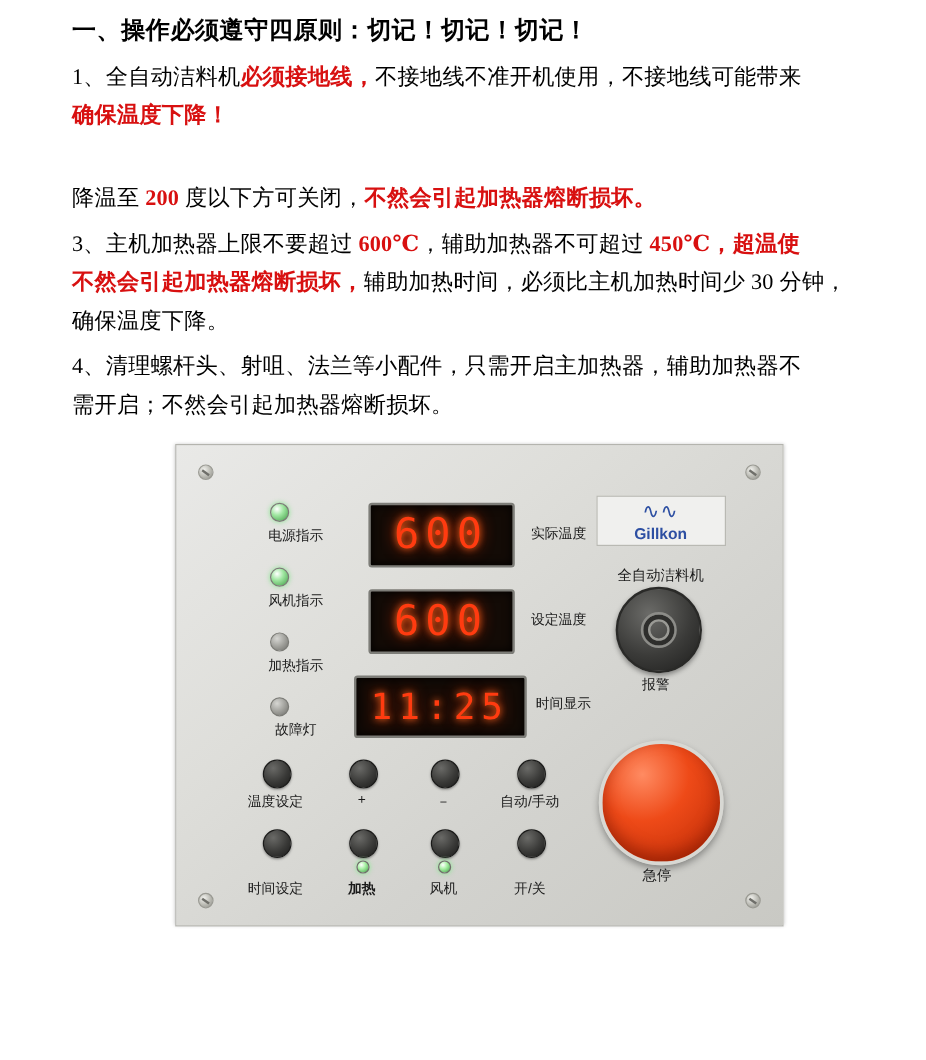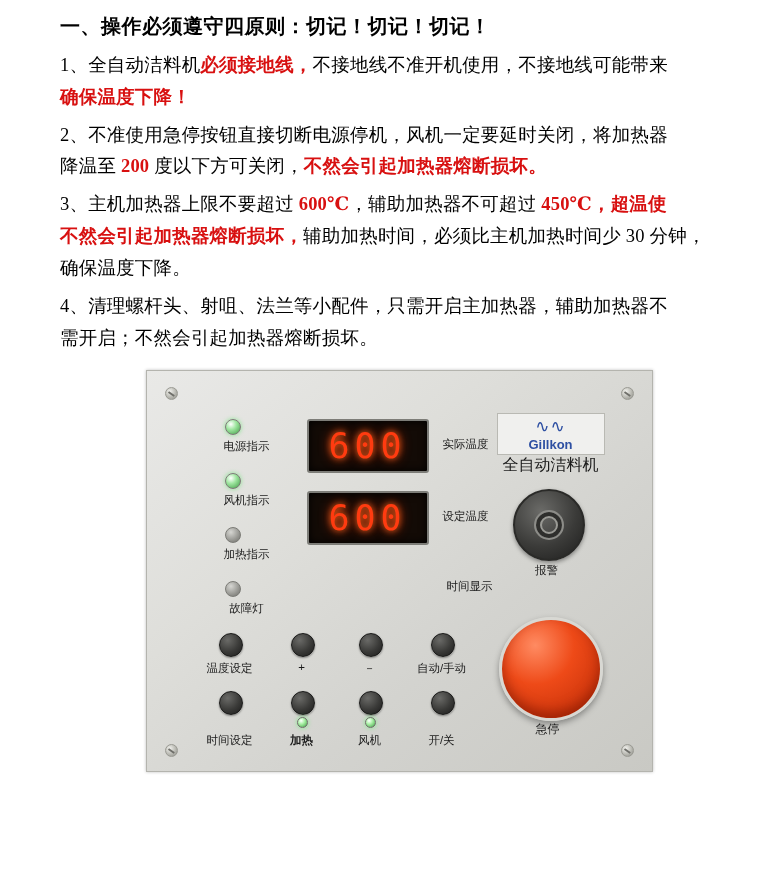--- a/index.html
+++ b/index.html
@@ -172,23 +172,23 @@
     letter-spacing: 1px;
     line-height: 1.1;
   }
   .brand-name {
     font-family: "Liberation Sans", sans-serif;
     font-size: 13px;
     color: #2d4fa2;
     font-weight: bold;
   }
   .brand-sub {
-    margin-top: 0;
-    font-family: "Liberation Sans", sans-serif;
-    font-size: 16px;
+    margin-top: 16px;
+    font-family: "Liberation Sans", sans-serif;
+    font-size: 12px;
     color: #1a1a1a;
   }
 
   
   .buzzer {
     position: absolute;
     left: 366px;
     top: 118px;
     width: 68px;
     height: 68px;
@@ -285,21 +285,21 @@
   <div class="content">
 
     <h2 class="section-heading">一、操作必须遵守四原则：切记！切记！切记！</h2>
 
     <p class="para">
       <span>1、全自动洁料机</span><span class="red">必须接地线，</span><span>不接地线不准开机使用，不接地线可能带来</span><br>
       <span class="red">确保温度下降！</span>
     </p>
 
     <p class="para">
-      <span>2、不准使用急停按钮直接切断电源停机，风机一定要延时关闭，将加热器</span><br>
+      <br>
       <span>降温至 </span><span class="red">200 </span><span>度以下方</span><span>可关闭，</span><span class="red">不然会引起加热器熔断损坏。</span>
     </p>
 
     <p class="para">
       <span>3、主机加热器上限不要超过 </span><span class="red">600℃</span><span>，辅助加热器不可超过 </span><span class="red">450℃，</span><span class="red">超温使</span><br>
       <span class="red">不然会引起加热器熔断损坏，</span><span>辅助加热时间，必须比主机加热时间少 30 分钟，</span><br>
       <span>确保温度下降。</span>
     </p>
 
     <p class="para">
@@ -334,20 +334,21 @@
             <span class="led-label">故障灯</span>
           </div>
         </div>
 
         <div class="display d1">600</div>
         <div class="disp-label l1">实际温度</div>
 
         <div class="display d2">600</div>
         <div class="disp-label l2">设定温度</div>
 
+        <div class="display d3">11:25</div>
         <div class="disp-label l3">时间显示</div>
 
         <div class="brand">
           <div class="brand-box">
             <div class="brand-mark">∿∿</div>
             <div class="brand-name">Gillkon</div>
           </div>
           <div class="brand-sub">全自动洁料机</div>
         </div>
 

